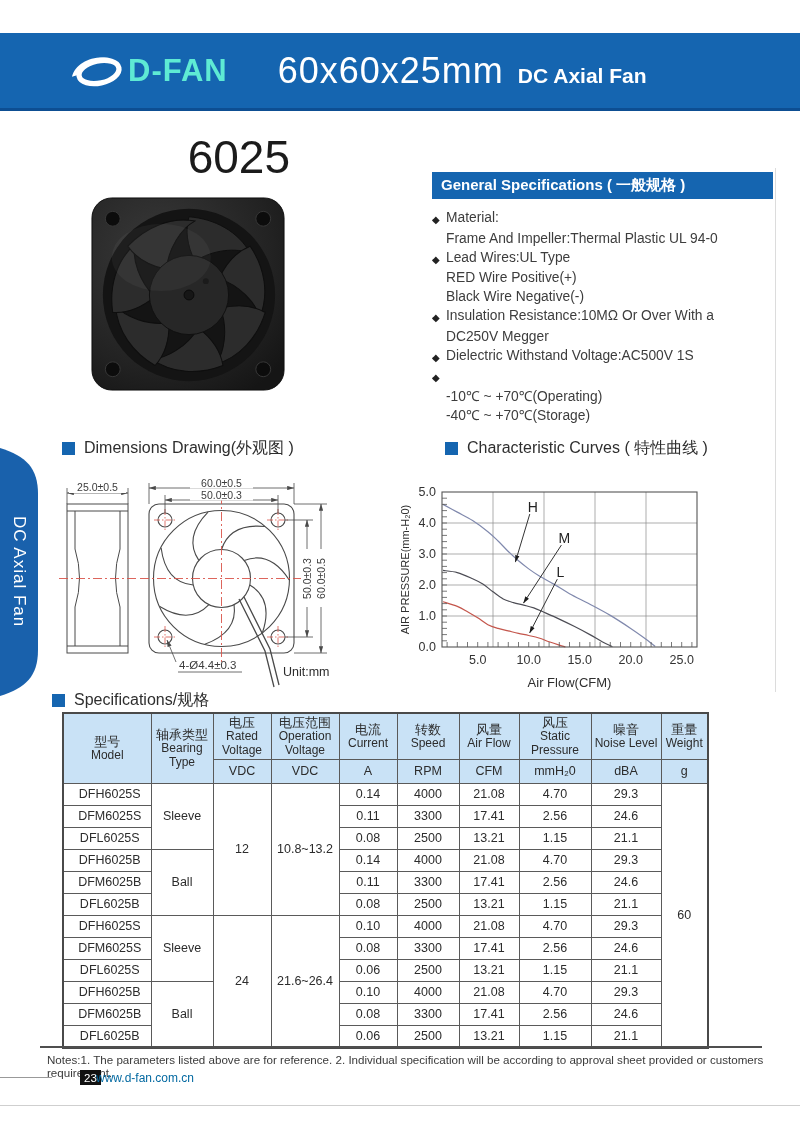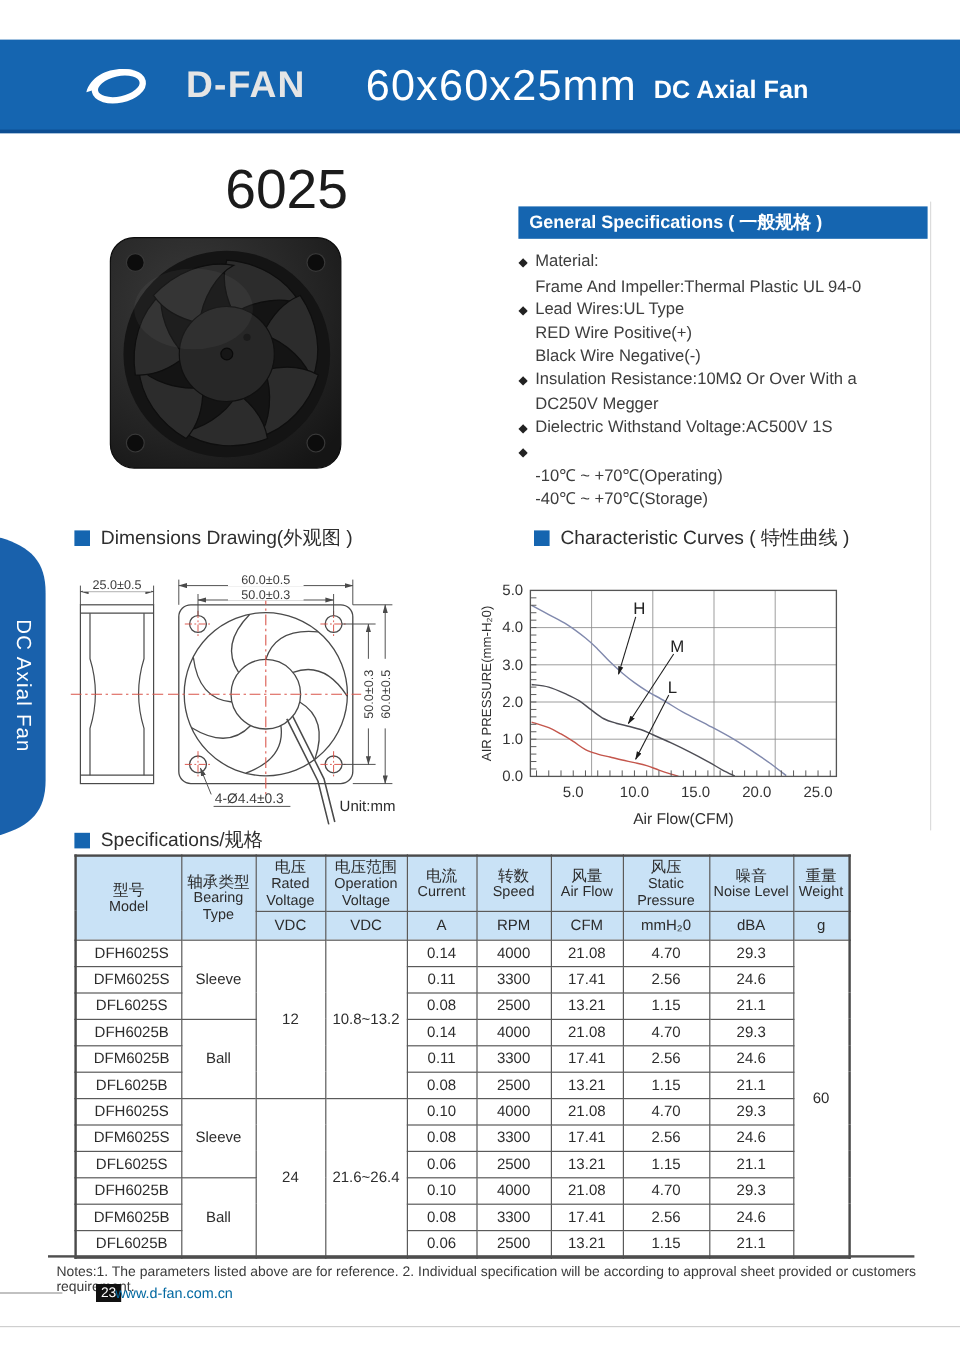--- a/index.html
+++ b/index.html
@@ -2,21 +2,21 @@
 <html><head>
 <meta charset="utf-8">
 <style>
   html,body{margin:0;padding:0;background:#e8e8e8;}
   .page{position:relative;width:800px;height:1131px;margin:0 auto;background:#ffffff;
         font-family:"Liberation Sans",sans-serif;overflow:hidden;}
   
   .header-bar{position:absolute;left:0;top:33px;width:800px;height:75px;background:#1565b0;
               border-bottom:3px solid #0d4e92;display:flex;align-items:center;}
   .logo{display:flex;align-items:center;margin-left:70px;}
-  .logo-text{color:#e5e5e5;font-size:31px;font-weight:bold;letter-spacing:1px;margin-left:27px;}
+  .logo-text{color:#5eead4;font-size:31px;font-weight:bold;letter-spacing:1px;}
   .header-title{color:#fff;font-size:36px;margin-left:50px;letter-spacing:1px;}
   .header-subtitle{color:#fff;font-size:21px;font-weight:bold;margin-left:14px;padding-top:10px;}
   
   .side-tab{position:absolute;left:0;top:448px;width:42px;height:248px;}
   .side-tab-label{position:absolute;left:0;top:0;width:38px;height:248px;display:flex;
                   align-items:center;justify-content:center;writing-mode:vertical-rl;
                   color:#fff;font-size:17px;letter-spacing:1px;}
   
   .model-title{position:absolute;left:88px;top:130px;width:202px;text-align:right;
                font-size:46px;color:#1b1b1b;}
@@ -173,21 +173,21 @@
   <div class="right-rule"></div>
 
   <div class="section-title" style="left:62px;top:438px;">
     <span class="sq"></span>
     <span>Dimensions Drawing(外观图 )</span>
   </div>
   <div class="section-title" style="left:445px;top:438px;">
     <span class="sq"></span>
     <span>Characteristic Curves ( 特性曲线 )</span>
   </div>
-  <div class="section-title" style="left:62px;top:690px;">
+  <div class="section-title" style="left:52px;top:690px;">
     <span class="sq"></span>
     <span>Specifications/规格</span>
   </div>
 
   <svg class="dims-svg" width="355" height="235" viewBox="0 0 355 235">
     <defs>
       <marker id="da" viewBox="0 0 10 6" refX="9.5" refY="3" markerWidth="9" markerHeight="5.5" orient="auto-start-reverse">
         <path d="M0,0L10,3L0,6Z" fill="#4a4a4a"></path>
       </marker>
     </defs>

